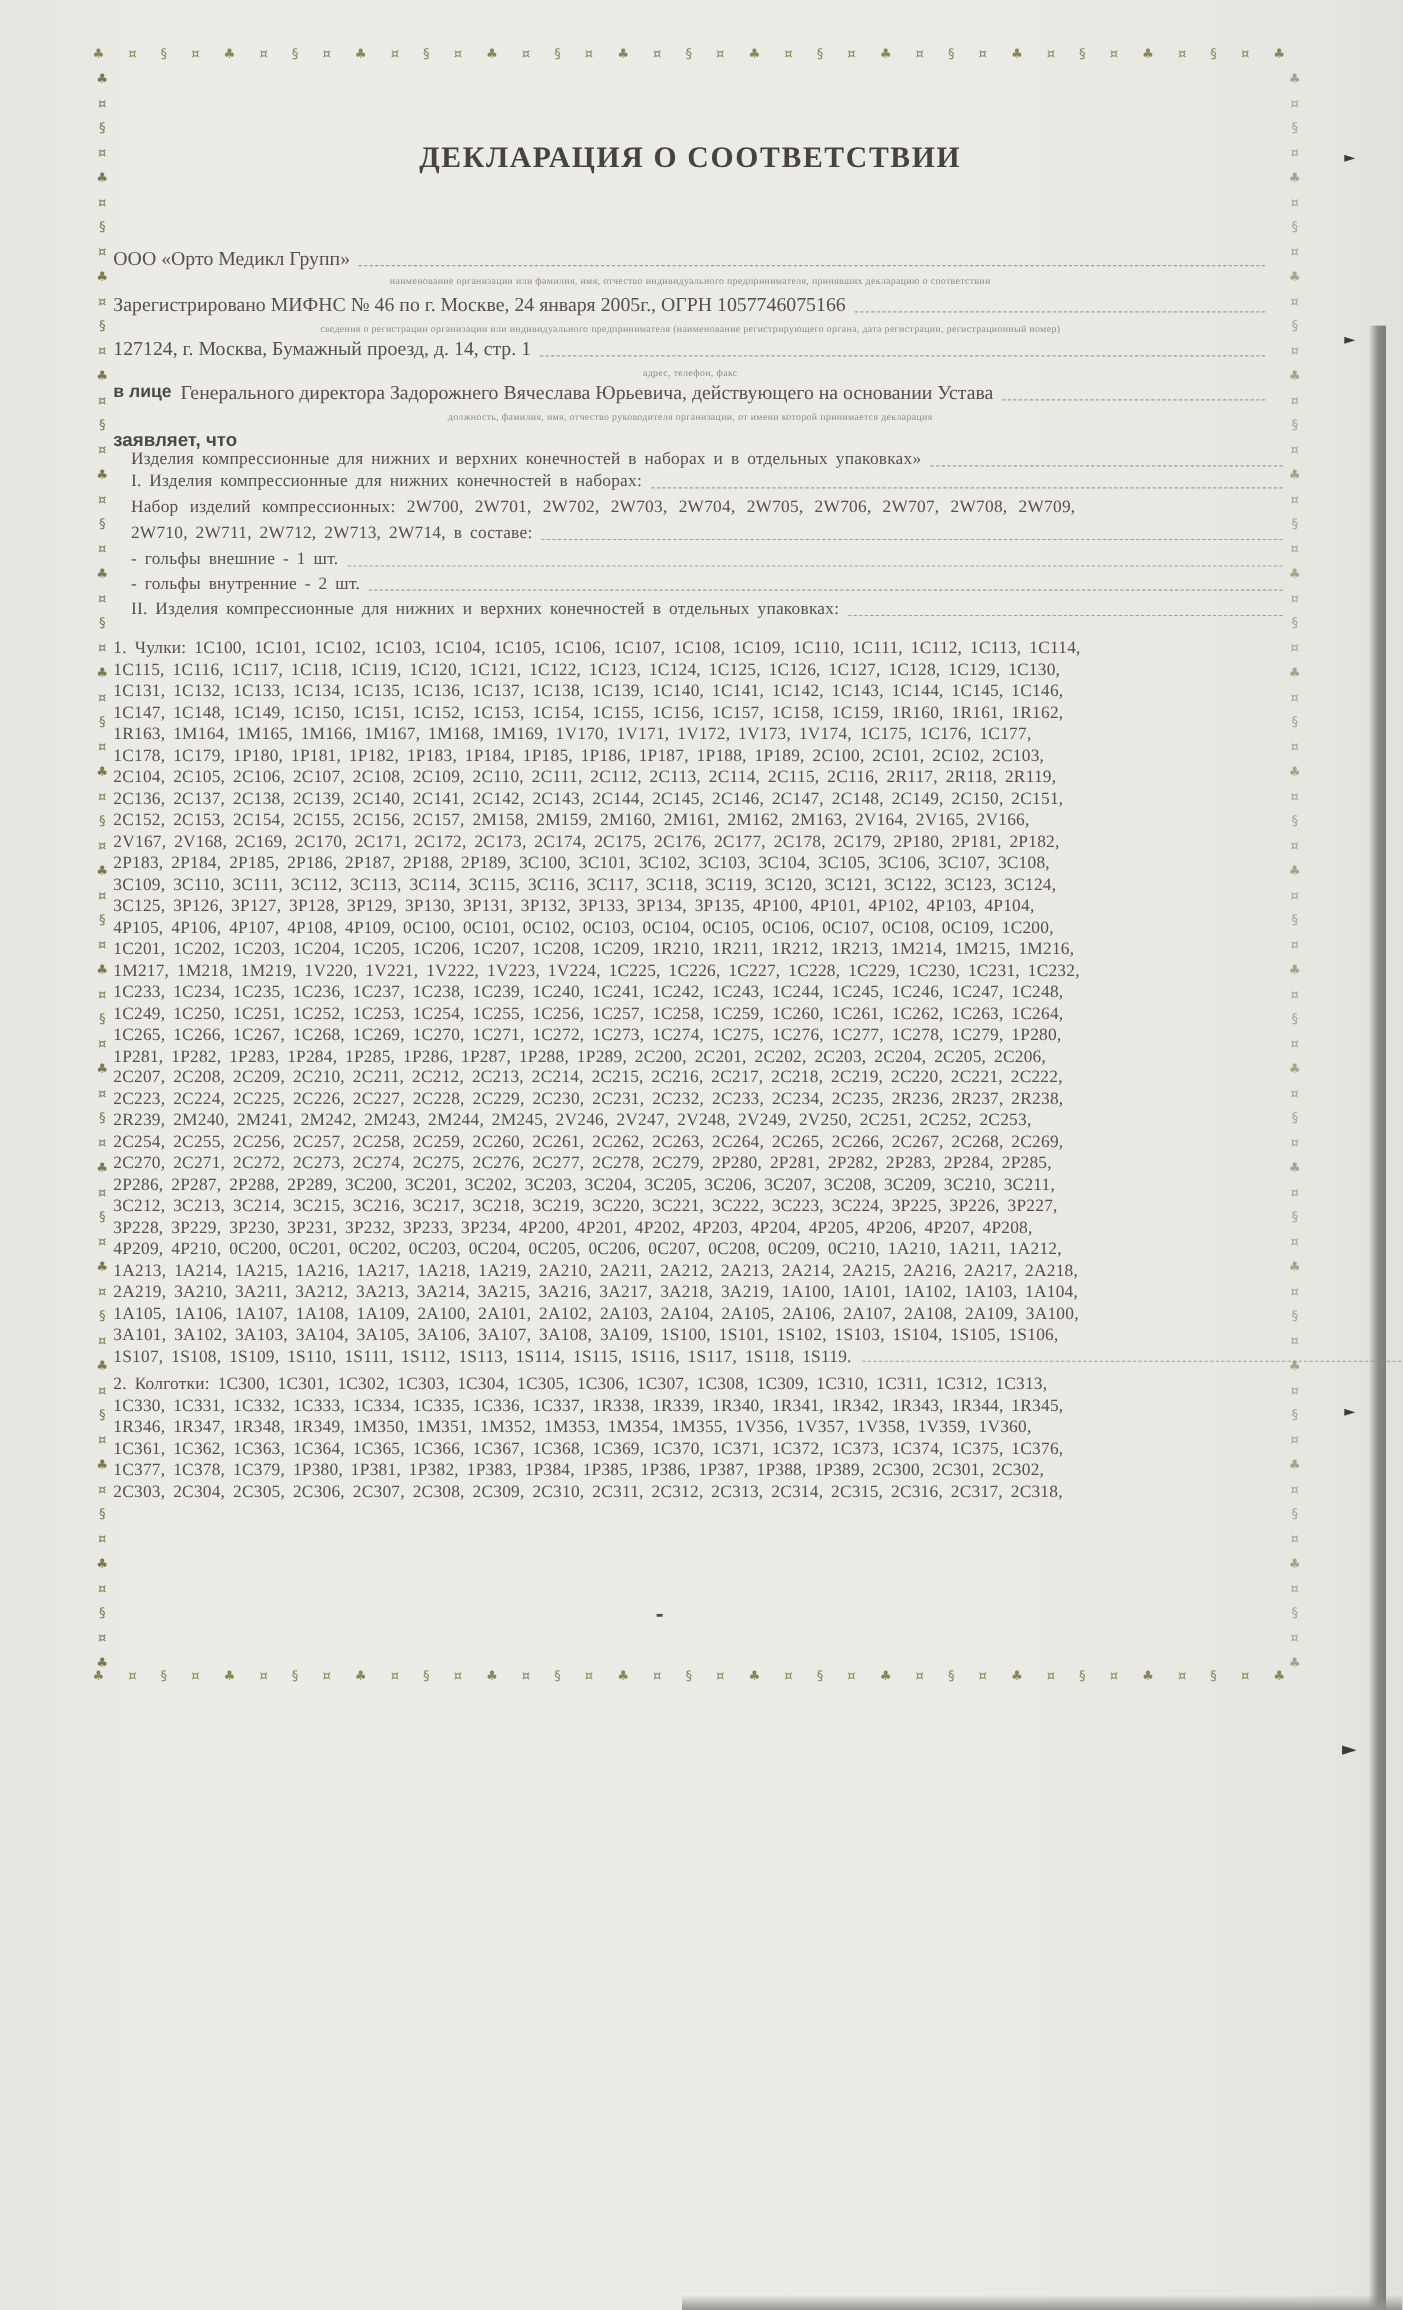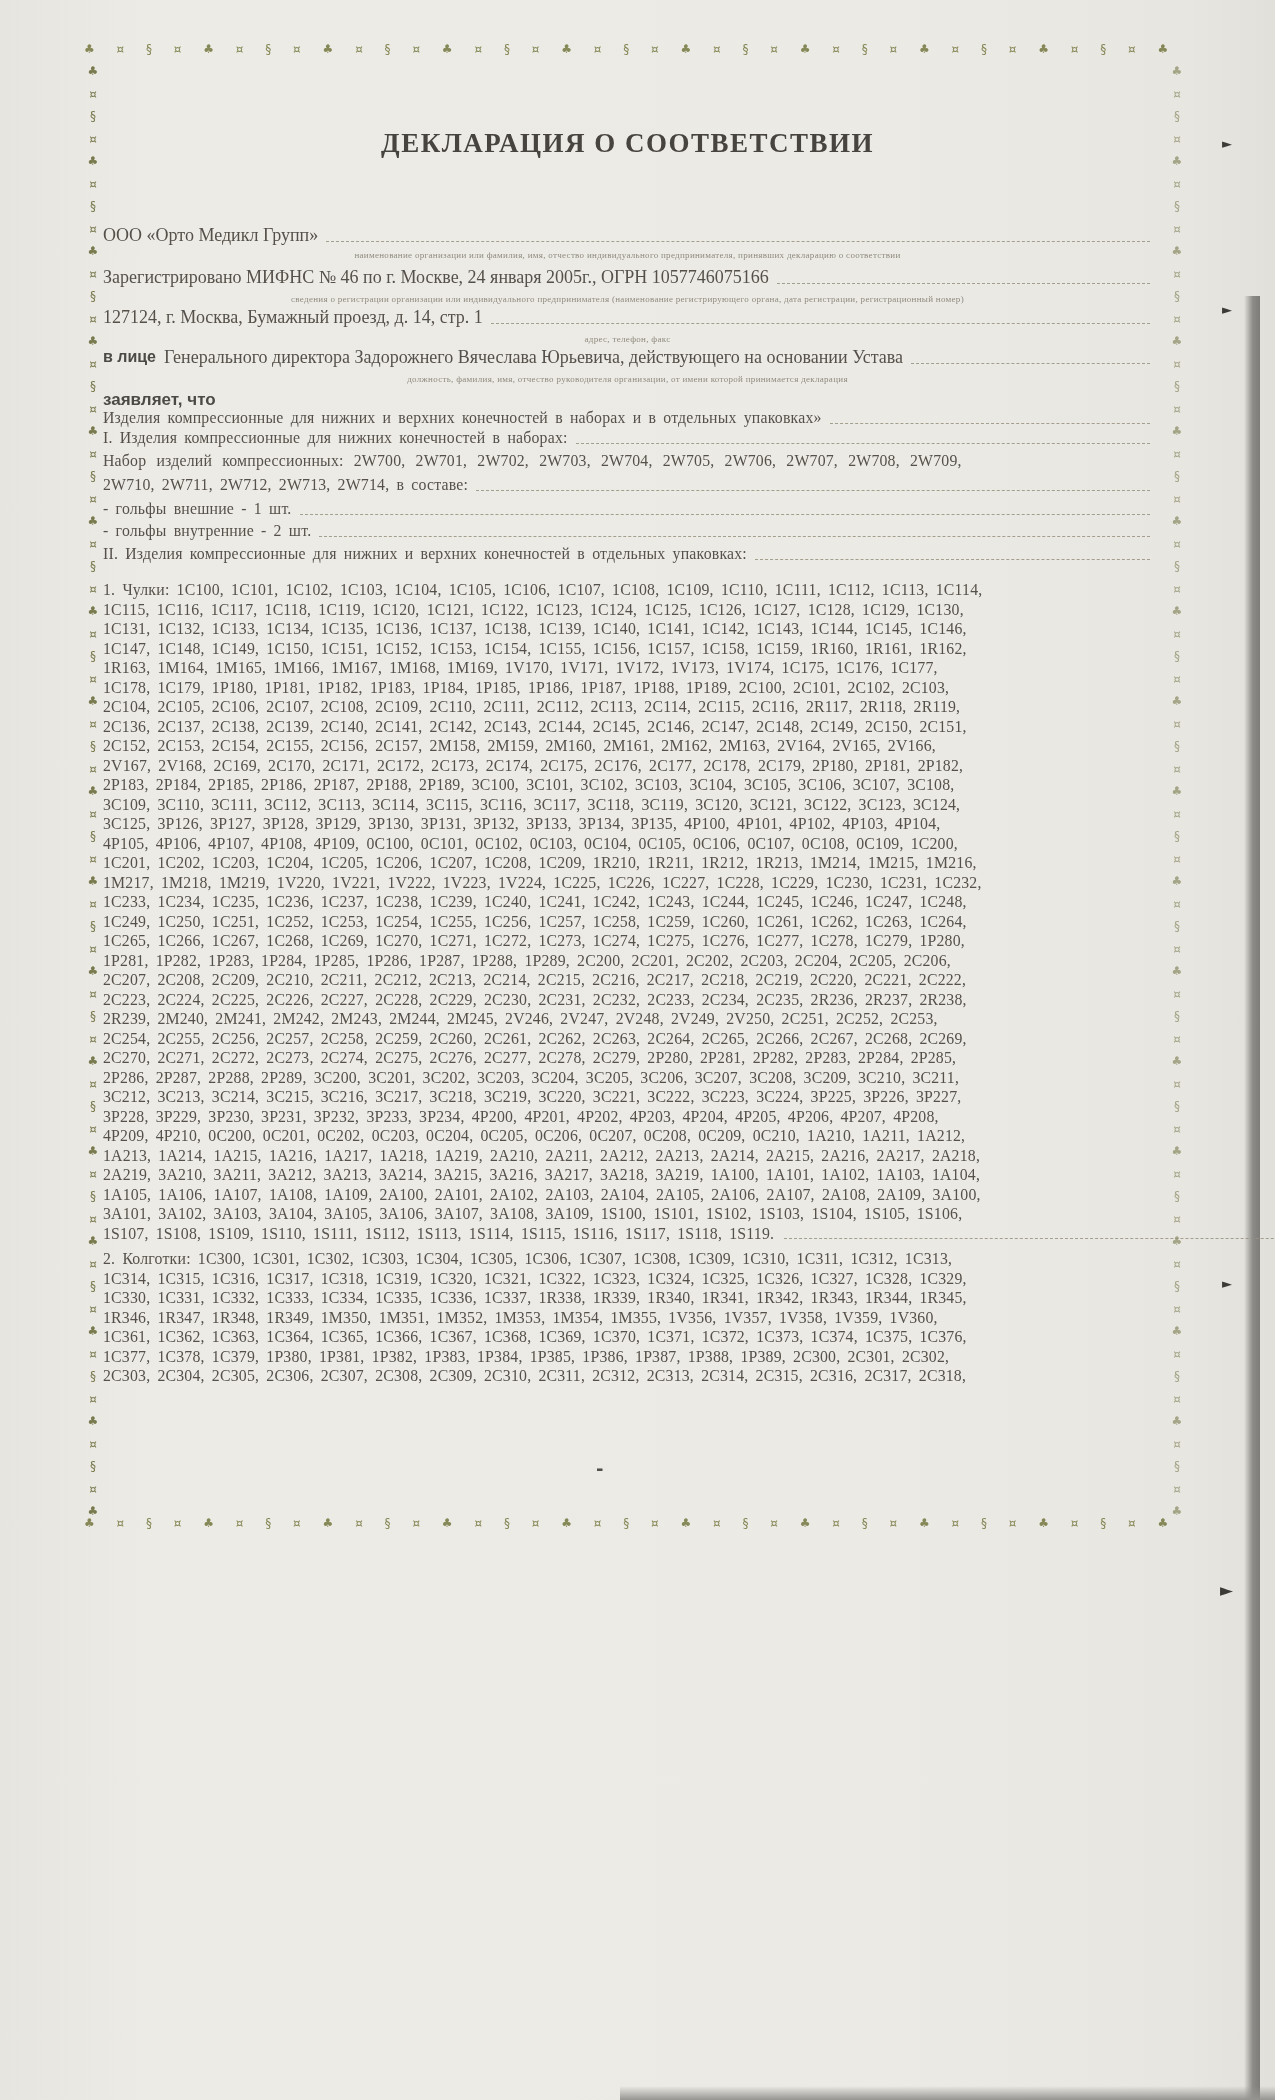--- a/index.html
+++ b/index.html
@@ -38,21 +38,21 @@
   .fill{flex:1; border-bottom:1.6px dashed #97927f; margin:0 2px 4px 8px; opacity:.85; min-width:10px;}
   .caption{text-align:center; font-size:9px; line-height:10px; color:#8f8b80; letter-spacing:.3px;}
   .r-org{top:224px;}   .c-org{top:250px;}
   .r-reg{top:266px;}   .c-reg{top:294px;}
   .r-addr{top:306px;}  .c-addr{top:334px;}
   .r-dir{top:346px;}   .c-dir{top:374px;}
   .bold-sans{font-family:"Liberation Sans", sans-serif; font-weight:bold; font-size:16px; color:#4c4a45;}
   .r-dir .bold-sans{margin-right:8px;}
   .r-declares{top:390px; font-size:17px;}
   .r-subject{top:408px;}
-  .body-line{font-size:15.8px; line-height:19.5px; word-spacing:3px; letter-spacing:.2px;}
+  .body-line{font-size:15.8px; line-height:19.5px; word-spacing:3px; letter-spacing:.2px;margin-left:16px;}
   .row.body-line{font-size:15.8px;}
   .r-sec1{top:428px;}
   .r-set1{top:451px; word-spacing:6px;}
   .r-set2{top:475px;}
   .r-g1{top:499px;}
   .r-g2{top:521px;}
   .r-sec2{top:544px;}
   .list{position:absolute; left:0; width:100%; font-size:15.8px; line-height:19.5px;
         word-spacing:3px; letter-spacing:.2px; color:#55514a;}
   .l-stockings{top:580px;}
@@ -309,21 +309,20 @@
         <div class="code-line">3P228, 3P229, 3P230, 3P231, 3P232, 3P233, 3P234, 4P200, 4P201, 4P202, 4P203, 4P204, 4P205, 4P206, 4P207, 4P208,</div>
         <div class="code-line">4P209, 4P210, 0C200, 0C201, 0C202, 0C203, 0C204, 0C205, 0C206, 0C207, 0C208, 0C209, 0C210, 1A210, 1A211, 1A212,</div>
         <div class="code-line">1A213, 1A214, 1A215, 1A216, 1A217, 1A218, 1A219, 2A210, 2A211, 2A212, 2A213, 2A214, 2A215, 2A216, 2A217, 2A218,</div>
         <div class="code-line">2A219, 3A210, 3A211, 3A212, 3A213, 3A214, 3A215, 3A216, 3A217, 3A218, 3A219, 1A100, 1A101, 1A102, 1A103, 1A104,</div>
         <div class="code-line">1A105, 1A106, 1A107, 1A108, 1A109, 2A100, 2A101, 2A102, 2A103, 2A104, 2A105, 2A106, 2A107, 2A108, 2A109, 3A100,</div>
         <div class="code-line">3A101, 3A102, 3A103, 3A104, 3A105, 3A106, 3A107, 3A108, 3A109, 1S100, 1S101, 1S102, 1S103, 1S104, 1S105, 1S106,</div>
         <div class="code-line">1S107, 1S108, 1S109, 1S110, 1S111, 1S112, 1S113, 1S114, 1S115, 1S116, 1S117, 1S118, 1S119.</div>
       </div>
     <div class="list l-tights">
         <div class="code-line">2. Колготки: 1C300, 1C301, 1C302, 1C303, 1C304, 1C305, 1C306, 1C307, 1C308, 1C309, 1C310, 1C311, 1C312, 1C313,</div>
-        <div class="code-line">1C314, 1C315, 1C316, 1C317, 1C318, 1C319, 1C320, 1C321, 1C322, 1C323, 1C324, 1C325, 1C326, 1C327, 1C328, 1C329,</div>
         <div class="code-line">1C330, 1C331, 1C332, 1C333, 1C334, 1C335, 1C336, 1C337, 1R338, 1R339, 1R340, 1R341, 1R342, 1R343, 1R344, 1R345,</div>
         <div class="code-line">1R346, 1R347, 1R348, 1R349, 1M350, 1M351, 1M352, 1M353, 1M354, 1M355, 1V356, 1V357, 1V358, 1V359, 1V360,</div>
         <div class="code-line">1C361, 1C362, 1C363, 1C364, 1C365, 1C366, 1C367, 1C368, 1C369, 1C370, 1C371, 1C372, 1C373, 1C374, 1C375, 1C376,</div>
         <div class="code-line">1C377, 1C378, 1C379, 1P380, 1P381, 1P382, 1P383, 1P384, 1P385, 1P386, 1P387, 1P388, 1P389, 2C300, 2C301, 2C302,</div>
         <div class="code-line">2C303, 2C304, 2C305, 2C306, 2C307, 2C308, 2C309, 2C310, 2C311, 2C312, 2C313, 2C314, 2C315, 2C316, 2C317, 2C318,</div>
       </div>
 
   </div>
 </div>
 

